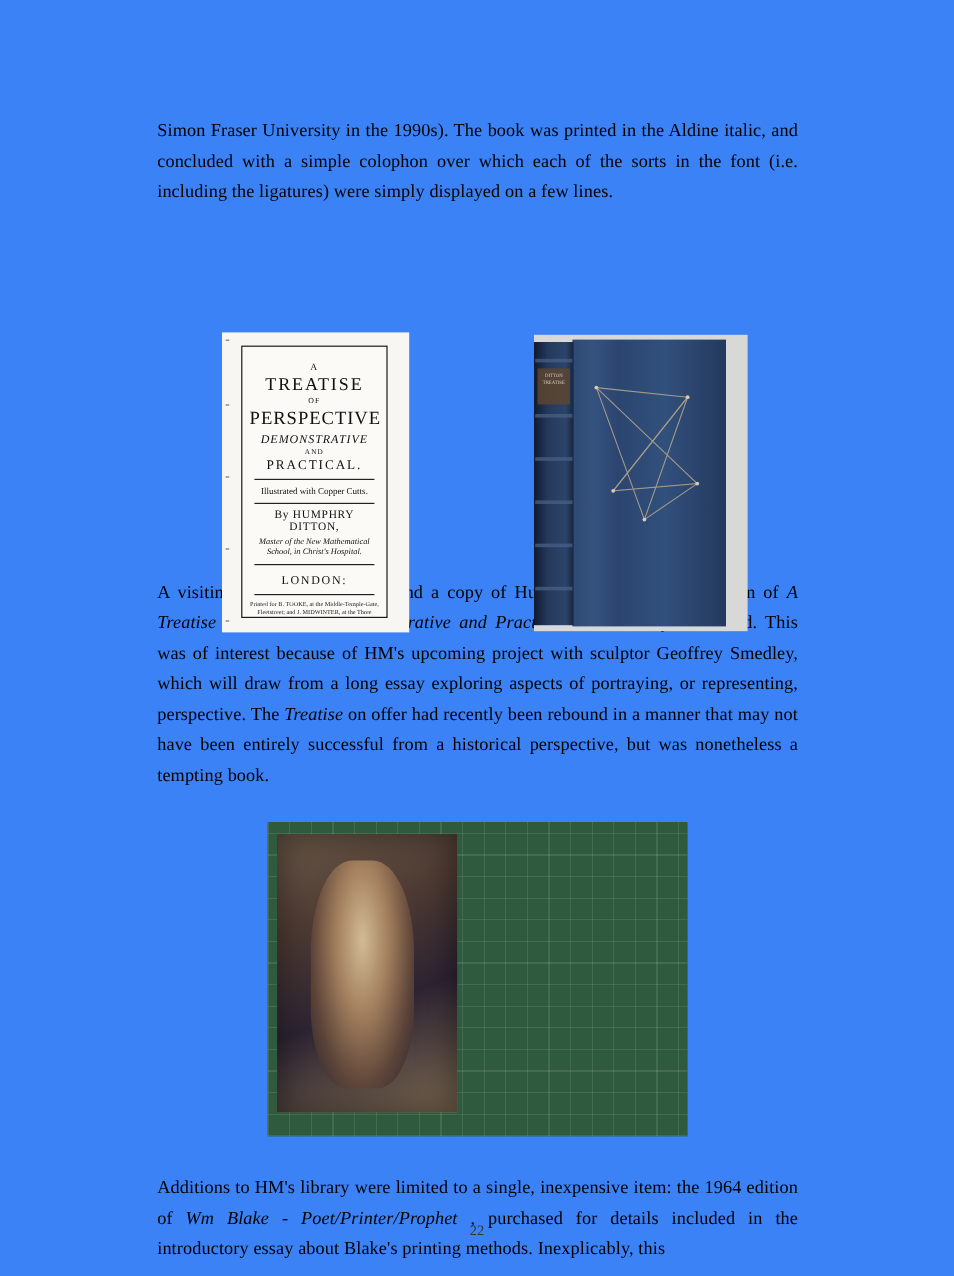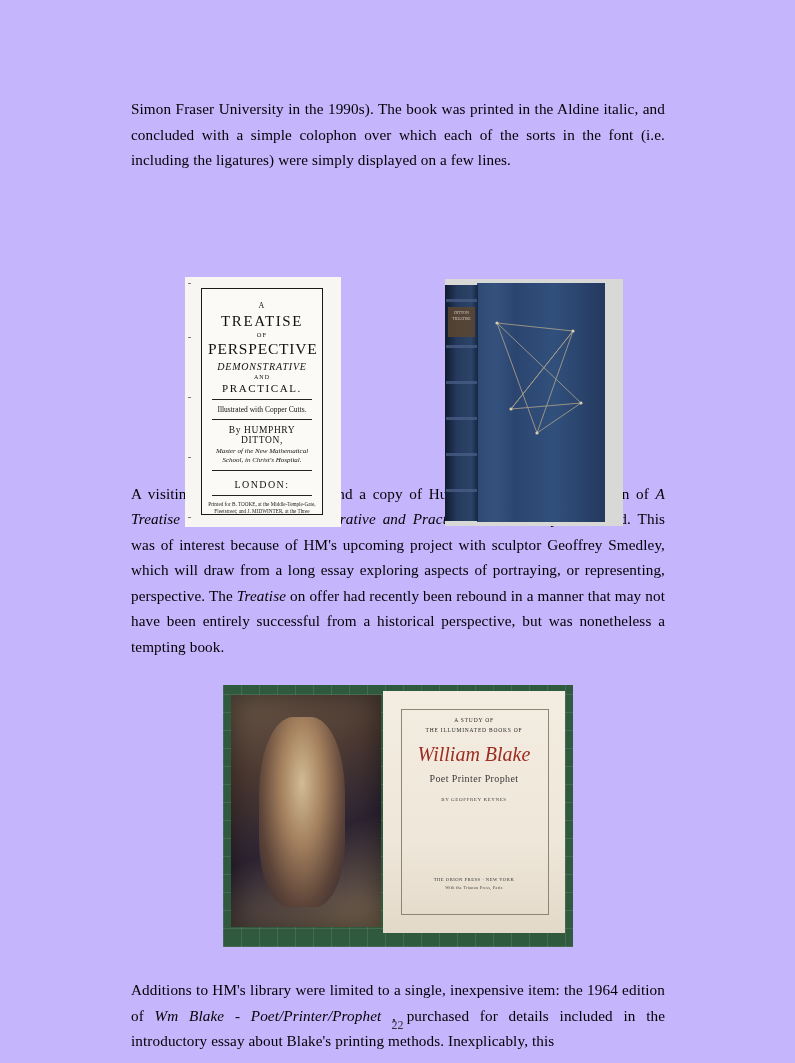--- a/index.html
+++ b/index.html
@@ -7,21 +7,21 @@
     padding: 0;
     background: #c8c8c8;
   }
   body {
     font-family: "Liberation Serif", serif;
   }
   .page {
     position: relative;
     width: 795px;
     height: 1063px;
-    background: #c4b5fd;
+    background: #3b82f6;
     margin: 0 auto;
     overflow: hidden;
   }
   .content {
     position: absolute;
     left: 131px;
     top: 96px;
     width: 534px;
   }
   p.para {
@@ -257,30 +257,20 @@
 
     </div>
 
     <p class="para spaced"><span>A visiting bookseller had on hand a copy of Humphry Ditton's 1712 edition of </span><span class="it">A Treatise of Perspective  Demonstrative and Practical</span><span> , extensively illustrated. This was of interest because of HM's upcoming project with sculptor Geoffrey Smedley, which will draw from a long essay exploring aspects of portraying, or representing, perspective. The </span><span class="it">Treatise</span><span> on offer had recently been rebound in a manner that may not have been entirely successful from a historical perspective, but was nonetheless a tempting book.</span></p>
 
     <div class="fig-blake">
       <div class="mat-lines"></div>
       <div class="blake-left">
         <div class="blake-figure"></div>
       </div>
-      <div class="blake-right">
-        <div class="blake-frame"></div>
-        <div class="blake-txt bt-study">A STUDY OF</div>
-        <div class="blake-txt bt-illum">THE ILLUMINATED BOOKS OF</div>
-        <div class="blake-txt bt-name">William Blake</div>
-        <div class="blake-txt bt-sub">Poet  Printer  Prophet</div>
-        <div class="blake-txt bt-by">BY GEOFFREY KEYNES</div>
-        <div class="blake-txt bt-pub">THE ORION PRESS   ·   NEW YORK</div>
-        <div class="blake-txt bt-pub2">With the Trianon Press, Paris</div>
-      </div>
     </div>
 
     <p class="para spaced" style="margin-top:30px;"><span>Additions to HM's library were limited to a single, inexpensive item: the 1964 edition of </span><span class="it">Wm Blake - Poet/Printer/Prophet</span><span> , purchased for details included in the introductory essay about Blake's printing methods. Inexplicably, this</span></p>
 
   </div>
 
   <div class="page-number">22</div>
 
 </div>
 

